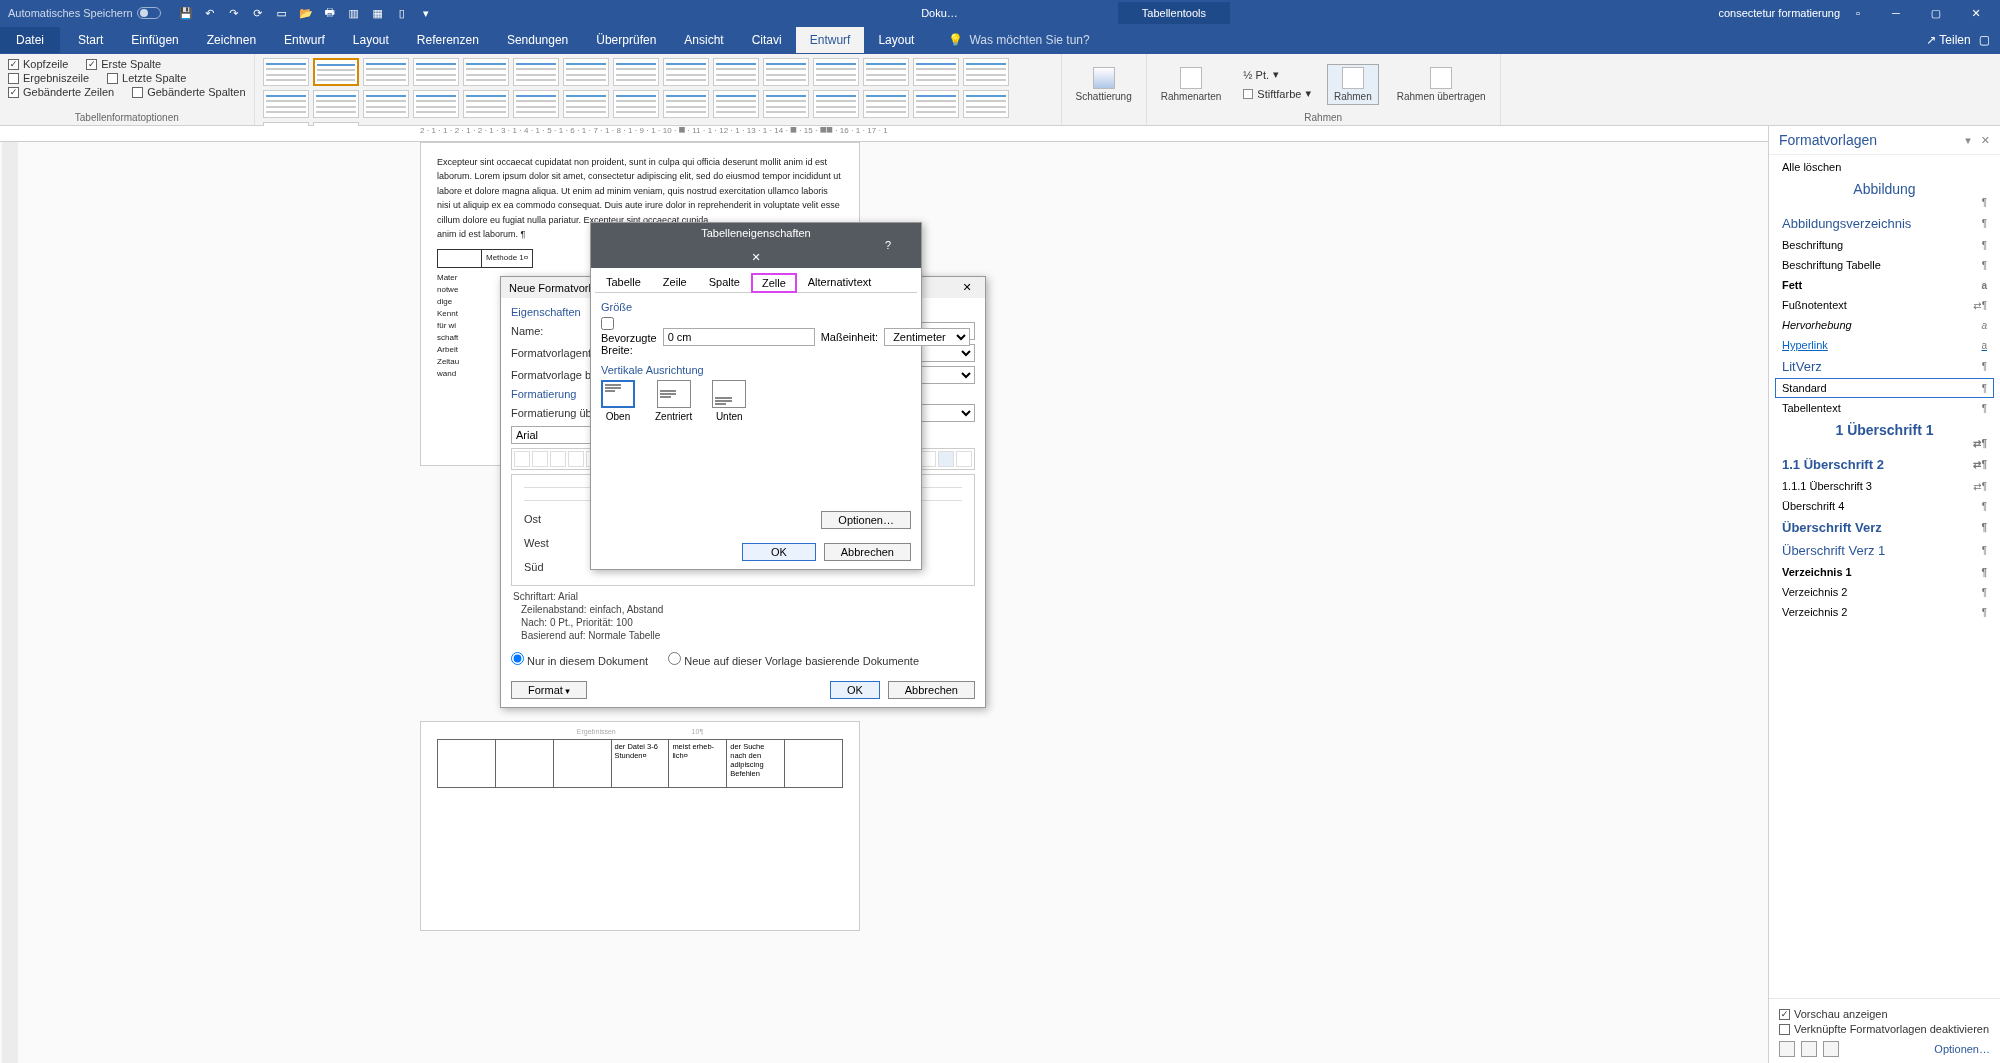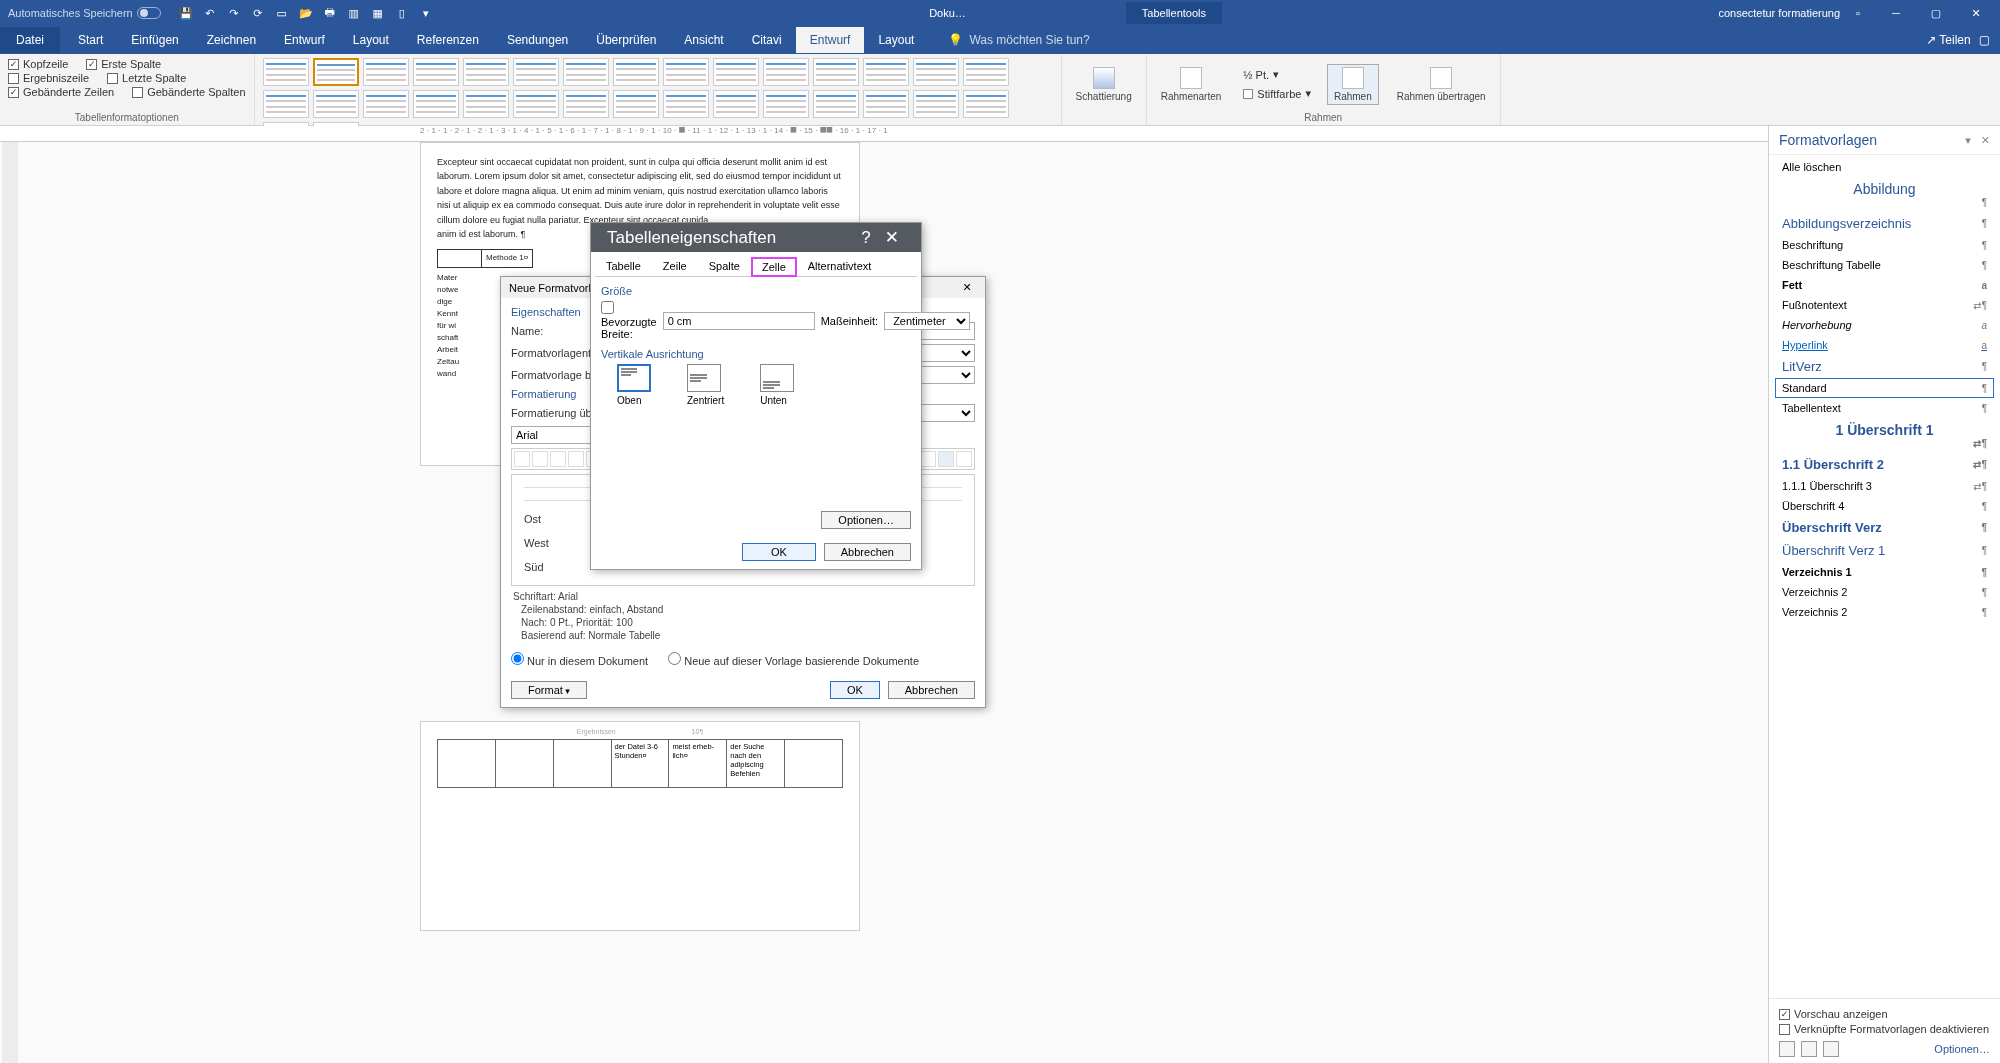--- a/index.html
+++ b/index.html
@@ -7,21 +7,21 @@
 
 
 .titlebar { background: #2b579a; height: 26px; display: flex; align-items: center; color: #fff; font-size: 11px; }
 .tb-left { display: flex; align-items: center; gap: 6px; padding-left: 8px; }
 .tb-auto { display: flex; align-items: center; gap: 4px; color: #cfd9ea; }
 .tb-toggle { width: 24px; height: 12px; border: 1px solid #9cb1d6; border-radius: 6px; position: relative; }
 .tb-toggle::after { content: ""; width: 8px; height: 8px; background: #cfd9ea; border-radius: 50%; position: absolute; top: 1px; left: 2px; }
 .tb-icons { display: flex; gap: 10px; margin-left: 12px; }
 .tb-ico { width: 14px; height: 14px; display: flex; align-items: center; justify-content: center; color: #fff; cursor: pointer; }
 .tb-center { flex: 1; display: flex; justify-content: center; gap: 160px; align-items: center; }
-.tb-tools { background: #1e4a8a; padding: 5px 16px; }
+.tb-tools { background: #1e4a8a; padding: 5px 24px; }
 .tb-right { display: flex; align-items: center; gap: 8px; padding-right: 4px; }
 .win-btns { display: flex; }
 .win-btn { width: 40px; height: 26px; display: flex; align-items: center; justify-content: center; cursor: pointer; }
 
 
 .menubar { background: #2b579a; height: 28px; display: flex; align-items: center; font-size: 12px; }
 .menu-item { color: #fff; padding: 6px 14px; cursor: pointer; }
 .menu-item.file { background: #1e4a8a; margin-right: 4px; padding: 6px 16px; }
 .menu-item.active { background: #f3f3f3; color: #2b579a; }
 .menu-tell { color: #cfd9ea; margin-left: 20px; display: flex; align-items: center; gap: 6px; }
@@ -71,31 +71,31 @@
 .preview-pane { border: 1px solid #ccc; height: 112px; margin-top: 4px; padding: 6px 12px; font-size: 11px; display: flex; flex-direction: column; justify-content: space-around; background: #fff;}
 .preview-pane hr { border: none; border-top: 1px solid #ddd; }
 .desc-pane { font-size: 10px; color: #444; padding: 4px 2px; line-height: 1.3; }
 .radio-row { display: flex; gap: 20px; align-items: center; font-size: 11px; margin-top: 6px; }
 .dlg-footer { display: flex; gap: 8px; justify-content: flex-end; padding: 6px 10px; }
 .btn { border: 1px solid #888; background: #f4f4f4; padding: 2px 16px; font-size: 11px; cursor: pointer; }
 .btn.primary { border: 1px solid #2b70c9; background: #eaf3fd; }
 .btn.drop::after { content: " ▾"; font-size: 9px; }
 
 .dlg-tp { left: 590px; top: 96px; width: 332px; height: 348px; z-index: 5; }
-.dlg-tp .dlg-titlebar { background: #555a60; color: #fff; padding: 4px 16px; display: flex; align-items: center; font-size: 17px; }
+.dlg-tp .dlg-titlebar { background: #555a60; color: #fff; padding: 4px 22px; display: flex; align-items: center; font-size: 11px; flex-direction: column; }
 .dlg-tp .dlg-titlebar .q { margin-left: auto; padding: 0 8px; cursor: pointer; }
 .dlg-tp .dlg-titlebar .x2 { padding: 0 6px; cursor: pointer; }
 .dlg-tabs { display: flex; border-bottom: 1px solid #ccc; font-size: 11px; margin: 4px 4px 0 4px; }
 .dlg-tab { padding: 3px 10px; cursor: pointer; border: 1px solid transparent; }
 .dlg-tab.active { border: 1px solid #ccc; border-bottom: 1px solid #fff; background: #fff; position: relative; top: 1px; }
 .dlg-tab.hi { border: 2px solid #d946ef; padding: 2px 9px;}
 .tp-body { padding: 8px 10px; font-size: 11px; }
 .fs-label { color: #2b579a; font-size: 11px; margin-bottom: 2px; }
 .valign-opts { display: flex; gap: 20px; margin-top: 4px; }
-.valign { display: flex; flex-direction: column; gap: 3px; font-size: 10px; cursor: pointer; margin-left: 16px; }
+.valign { display: flex; flex-direction: column; align-items: center; gap: 3px; font-size: 10px; cursor: pointer; }
 .va-box { width: 34px; height: 28px; border: 1px solid #888; background: #fff; display: flex; flex-direction: column; padding: 2px; gap: 1px; }
 .va-box.sel { border: 2px solid #2b70c9; }
 .va-l { height: 2px; background: #888; width: 60%; }
 .tp-footer { position: absolute; bottom: 8px; right: 10px; display: flex; gap: 8px; }
 .tp-opts { position: absolute; bottom: 40px; right: 10px; }
 
 
 .styles-pane { width: 232px; background: #fff; border-left: 1px solid #d0d0d0; display: flex; flex-direction: column; }
 .sp-head { padding: 6px 10px; font-size: 14px; color: #2b579a; display: flex; align-items: center; border-bottom: 1px solid #eee;}
 .sp-head-icons { margin-left: auto; display: flex; gap: 10px; color: #888; cursor: pointer; font-size: 11px; }

